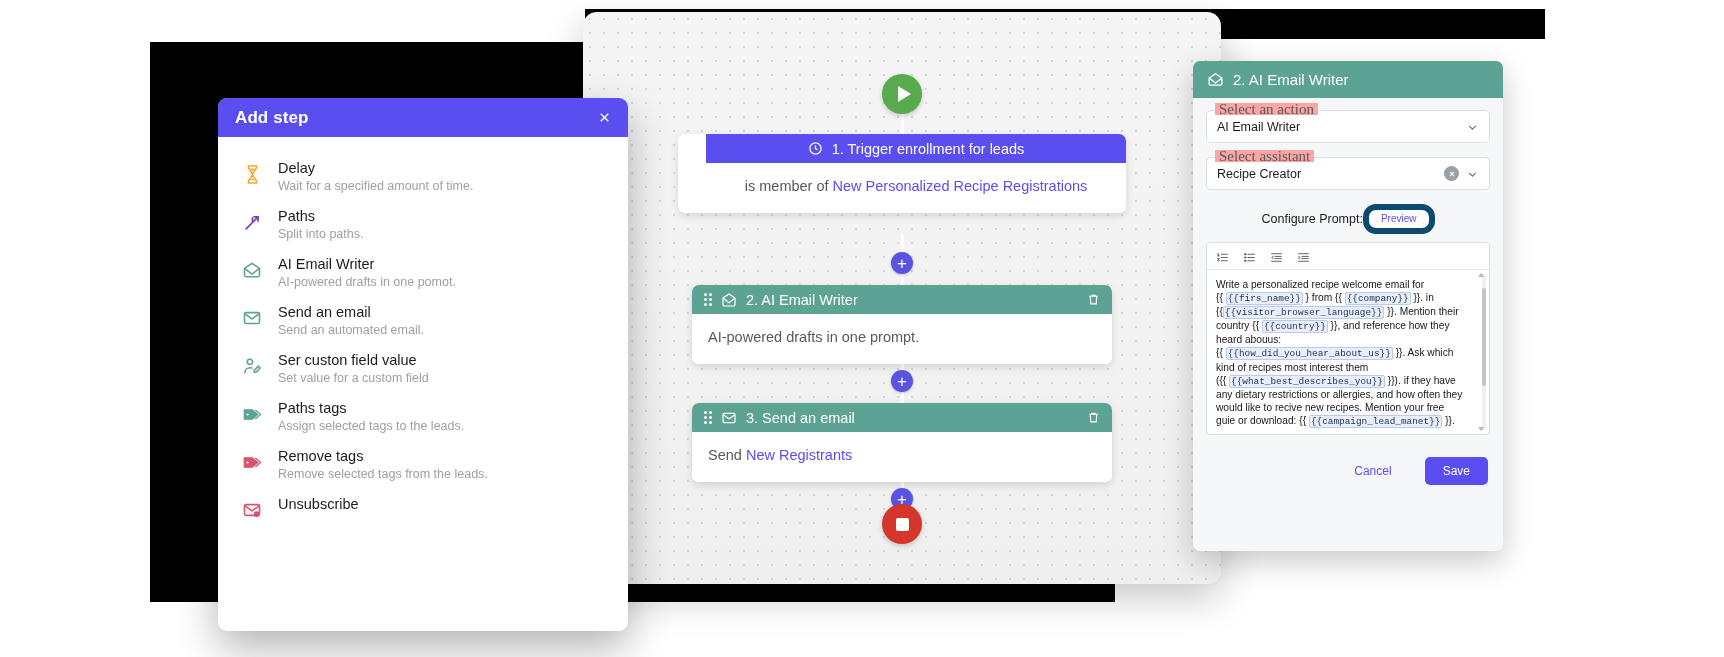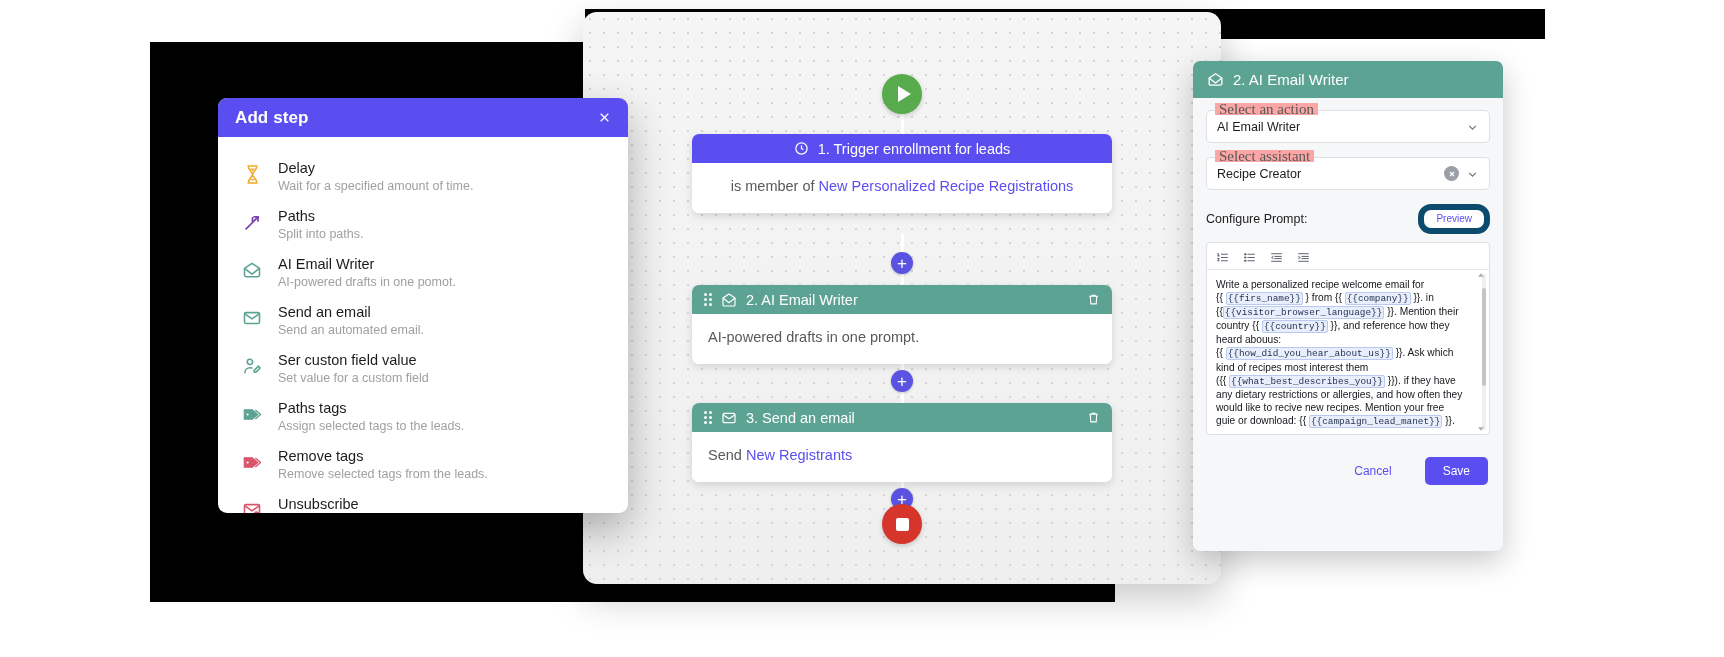--- a/index.html
+++ b/index.html
@@ -72,21 +72,21 @@
     padding:15px 16px;font-size:14.5px;color:#58595b;background:#fff;
     min-height:20px;
   }
   .node-body.center{text-align:center;}
   .lnk{color:#5a4ef0;}
   .ico{display:inline-flex;align-items:center;}
   .ico svg{display:block;}
 
   
   #addstep{
-    position:absolute;left:218px;top:98px;width:410px;height:415px;
+    position:absolute;left:218px;top:98px;width:410px;height:533px;
     background:#fff;border-radius:9px;overflow:hidden;
     box-shadow:0 16px 42px rgba(0,0,0,.30);
   }
   #addstep-head{
     height:39px;background:#5a4ef0;display:flex;align-items:center;
     justify-content:space-between;padding:0 14px 0 17px;
   }
   #addstep-title{color:#fff;font-size:17px;font-weight:700;letter-spacing:.1px;}
   #addstep-close{
     color:#fff;font-size:19px;line-height:1;cursor:pointer;font-weight:300;
@@ -121,21 +121,21 @@
   .field .fval{font-size:12.5px;color:#1c1c1c;flex:1 1 auto;}
   .field .fval.ph{color:#a7a9ad;}
   .chev{width:13px;height:13px;flex:0 0 13px;}
   .clearbtn{
     width:15px;height:15px;border-radius:50%;background:#9aa0a6;color:#fff;
     display:flex;align-items:center;justify-content:center;font-size:10px;
     margin-right:7px;flex:0 0 15px;line-height:1;
   }
   .caret-solid{width:0;height:0;border-left:5px solid transparent;border-right:5px solid transparent;border-top:6px solid #7a7d82;}
 
-  .prompt-header{display:flex;align-items:center;justify-content:space-between;margin:6px 0 8px 0;}
+  .prompt-header{display:flex;align-items:center;justify-content:center;margin:6px 0 8px 0;}
   .prompt-label{font-size:12.5px;color:#1c1c1c;}
   #preview-btn{
     border:6px solid #0c4a6e;color:#5a4ef0;border-radius:13px;
     font-size:10px;padding:4px 12px;background:#fff;cursor:pointer;line-height:1;
   }
   .editor{
     background:#fff;border:1px solid #dcdfe4;border-radius:4px;overflow:hidden;
   }
   .editor-toolbar{
     height:26px;border-bottom:1px solid #e6e8eb;display:flex;align-items:center;
@@ -181,21 +181,21 @@
 
       <div class="connector" style="top:100px;height:38px;"></div>
       <div class="connector" style="top:222px;height:52px;"></div>
       <div class="connector" style="top:340px;height:52px;"></div>
       <div class="connector" style="top:458px;height:46px;"></div>
 
       <div class="round-btn" id="start-btn">
         <div class="tri"></div>
       </div>
 
-      <div class="node" style="top:122px;">
+      <div class="node" style="top:122px;padding-left:28px;">
         <div class="node-head trigger">
           <span class="ico">
             <svg width="15" height="15" viewBox="0 0 24 24" fill="none" stroke="#fff" stroke-width="2">
               <circle cx="12" cy="12" r="9"></circle>
                 <path d="M12 7v5l3 2"></path>
             </svg>
           </span>
           <span>1. Trigger enrollment for leads</span>
         </div>
         <div class="node-body center">

